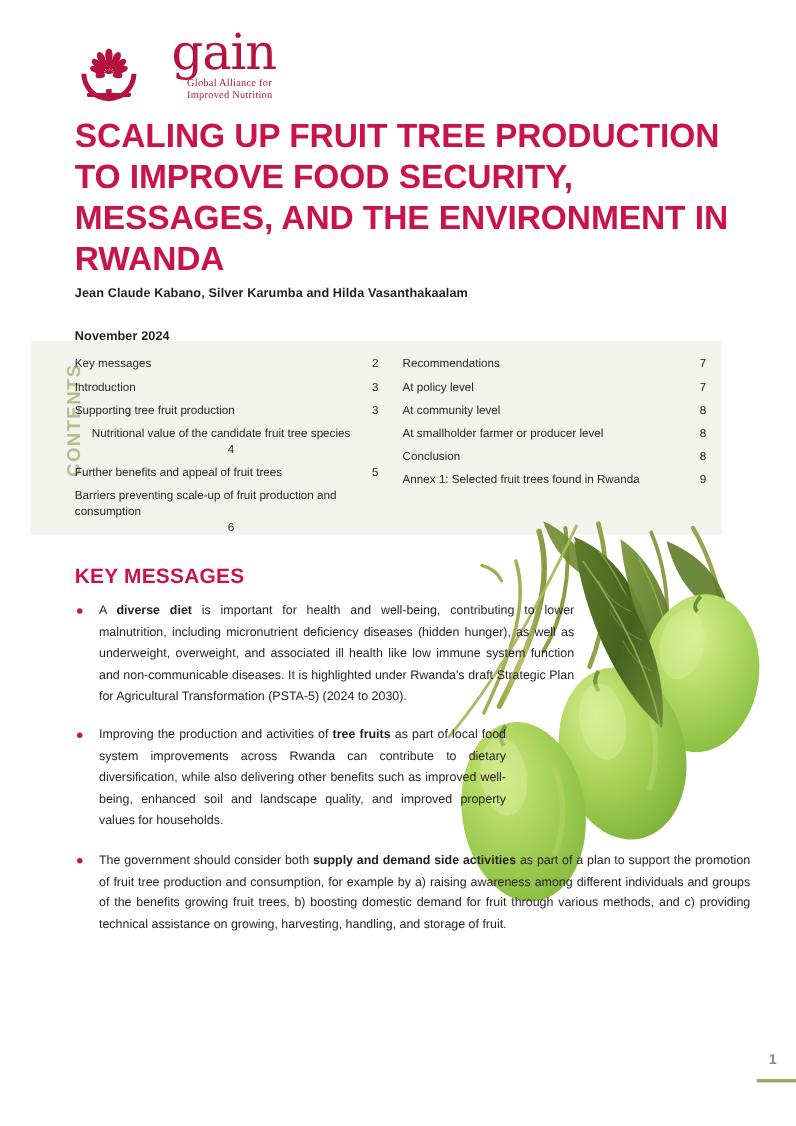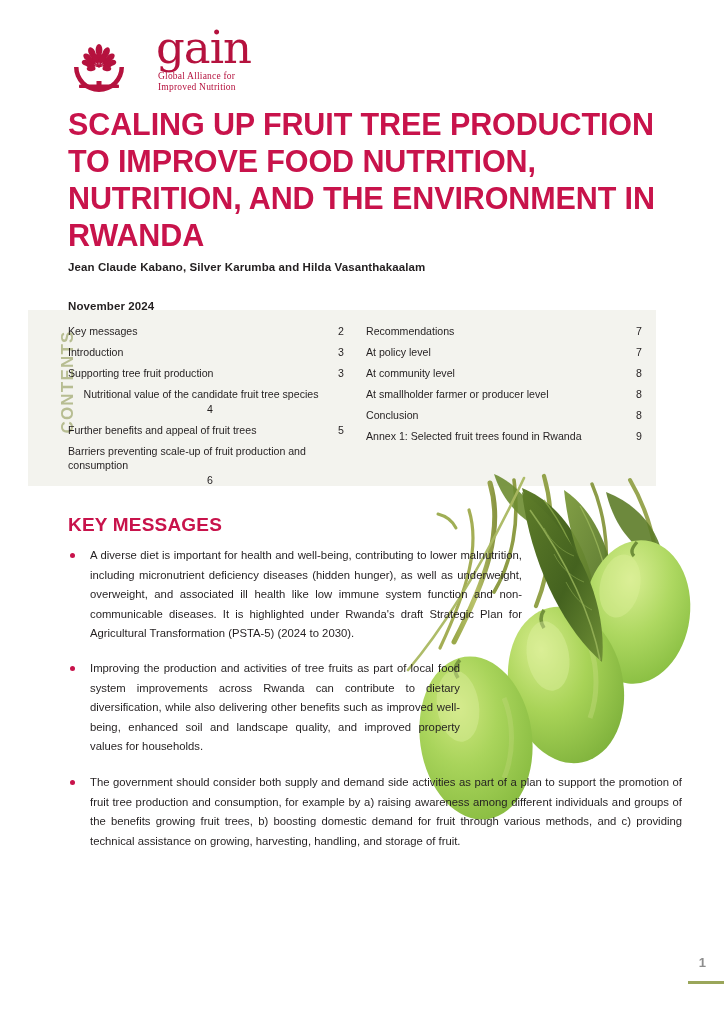--- a/index.html
+++ b/index.html
@@ -40,21 +40,21 @@
     color: #b5123e;
     letter-spacing: -1px;
     font-weight: 400;
   }
   .logo-tag {
     font-family: "Liberation Serif", serif;
     font-size: 9.5px;
     line-height: 1.25;
     color: #b5123e;
     margin-top: 2px;
-    margin-left: 2px;
+    margin-left: 14px;
     letter-spacing: 0.2px;
   }
 
   
   .doc-title {
     position: absolute;
     left: 68px;
     top: 106px;
     width: 600px;
     font-size: 30.5px;
@@ -156,21 +156,21 @@
   .bullet::before {
     content: "";
     position: absolute;
     left: 2px;
     top: 7px;
     width: 5px;
     height: 5px;
     border-radius: 50%;
     background: #c8134b;
   }
-  .bullet b { font-weight: normal; }
+  .bullet b { font-weight: bold; }
   .b1 { width: 432px; }
   .b2 { width: 370px; margin-bottom: 16px; }
   .b3 { width: 592px; }
 
   
   .mango-art {
     position: absolute;
     left: 394px;
     top: 470px;
     width: 330px;
@@ -256,21 +256,21 @@
     </svg>
     <div class="logo-text-wrap">
       <div class="logo-word">gain</div>
       <div class="logo-tag">
         <span>Global Alliance for</span><br>
         <span>Improved Nutrition</span>
       </div>
     </div>
   </div>
 
-  <h1 class="doc-title">SCALING UP FRUIT TREE PRODUCTION TO IMPROVE FOOD NUTRITION, NUTRITION, AND THE ENVIRONMENT IN RWANDA</h1>
+  <h1 class="doc-title">SCALING UP FRUIT TREE PRODUCTION TO IMPROVE FOOD SECURITY, MESSAGES, AND THE ENVIRONMENT IN RWANDA</h1>
   <div class="authors">Jean Claude Kabano, Silver Karumba and Hilda Vasanthakaalam</div>
   <div class="pubdate">November 2024</div>
 
   <div class="contents-box">
     <div class="contents-label">CONTENTS</div>
     <div class="toc-cols">
       <div class="toc-col">
         <div class="toc-row">
           <span class="toc-title">Key messages</span>
           <span class="toc-page">2</span>

